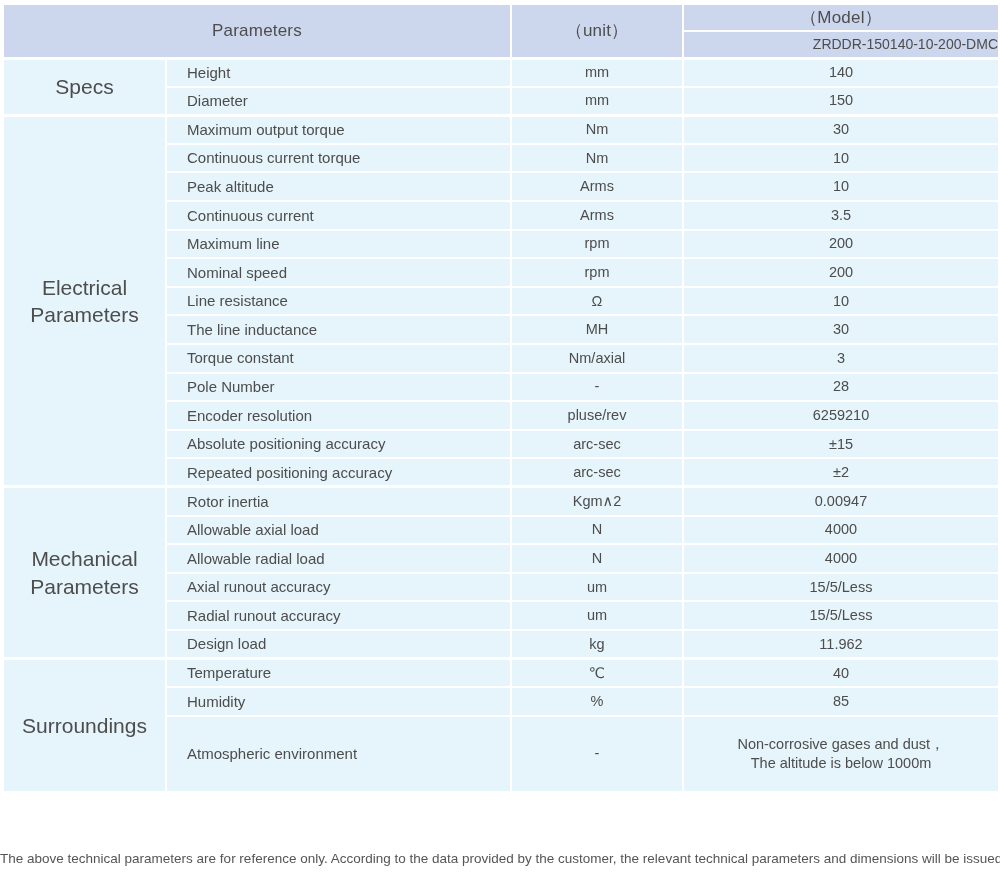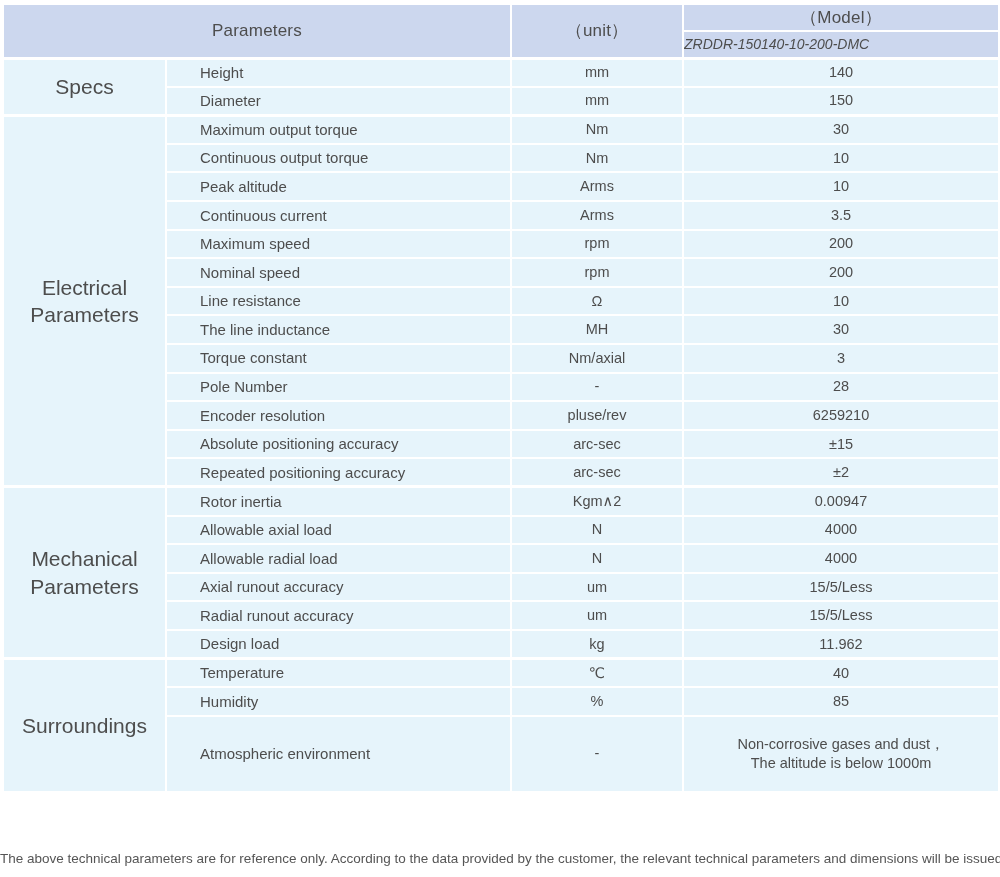--- a/index.html
+++ b/index.html
@@ -18,28 +18,28 @@
     font-weight: normal;
     overflow: hidden;
   }
   th.hdr {
     background: var(--header-bg, #ccd7ee);
     font-size: 17px; text-align: center; height: 27px;
     letter-spacing: 0.2px;
   }
   th.model-value {
     background: var(--header-bg, #ccd7ee);
-    font-size: 14px; text-align: left; height: 27px; font-style: italic;
+    font-size: 14px; text-align: right; height: 27px;
   }
   .spec-table td {
     background: var(--body-bg, #e6f4fb);
     height: 28.6px; font-size: 14.5px; text-align: center;
     line-height: 1.3;
   }
-  td.param-cell { text-align: left; padding-left: 33px; font-size: 15px; }
+  td.param-cell { text-align: left; padding-left: 20px; font-size: 15px; }
   td.group-cell { font-size: 21px; white-space: pre-line; text-align: center; }
   td.value-cell { white-space: pre-line; }
   tr.section-start td { border-top: 3px solid var(--divider, #ffffff); }
   tr.tall td { height: 76px; }
   .footnote {
     position: absolute; top: 851px; left: 0; width: 1000px;
     text-align: center; font-size: 13.5px; color: #555555;
     white-space: nowrap;
   }
 </style>
@@ -76,36 +76,36 @@
         <td class="value-cell">150</td>
       </tr>
       <tr class="section-start">
         <td class="group-cell" rowspan="13">Electrical
 Parameters</td>
         <td class="param-cell">Maximum output torque</td>
         <td class="unit-cell">Nm</td>
         <td class="value-cell">30</td>
       </tr>
       <tr>
-        <td class="param-cell">Continuous output torque</td>
+        <td class="param-cell">Continuous current torque</td>
         <td class="unit-cell">Nm</td>
         <td class="value-cell">10</td>
       </tr>
       <tr>
         <td class="param-cell">Peak altitude</td>
         <td class="unit-cell">Arms</td>
         <td class="value-cell">10</td>
       </tr>
       <tr>
         <td class="param-cell">Continuous current</td>
         <td class="unit-cell">Arms</td>
         <td class="value-cell">3.5</td>
       </tr>
       <tr>
-        <td class="param-cell">Maximum speed</td>
+        <td class="param-cell">Maximum line</td>
         <td class="unit-cell">rpm</td>
         <td class="value-cell">200</td>
       </tr>
       <tr>
         <td class="param-cell">Nominal speed</td>
         <td class="unit-cell">rpm</td>
         <td class="value-cell">200</td>
       </tr>
       <tr>
         <td class="param-cell">Line resistance</td>

